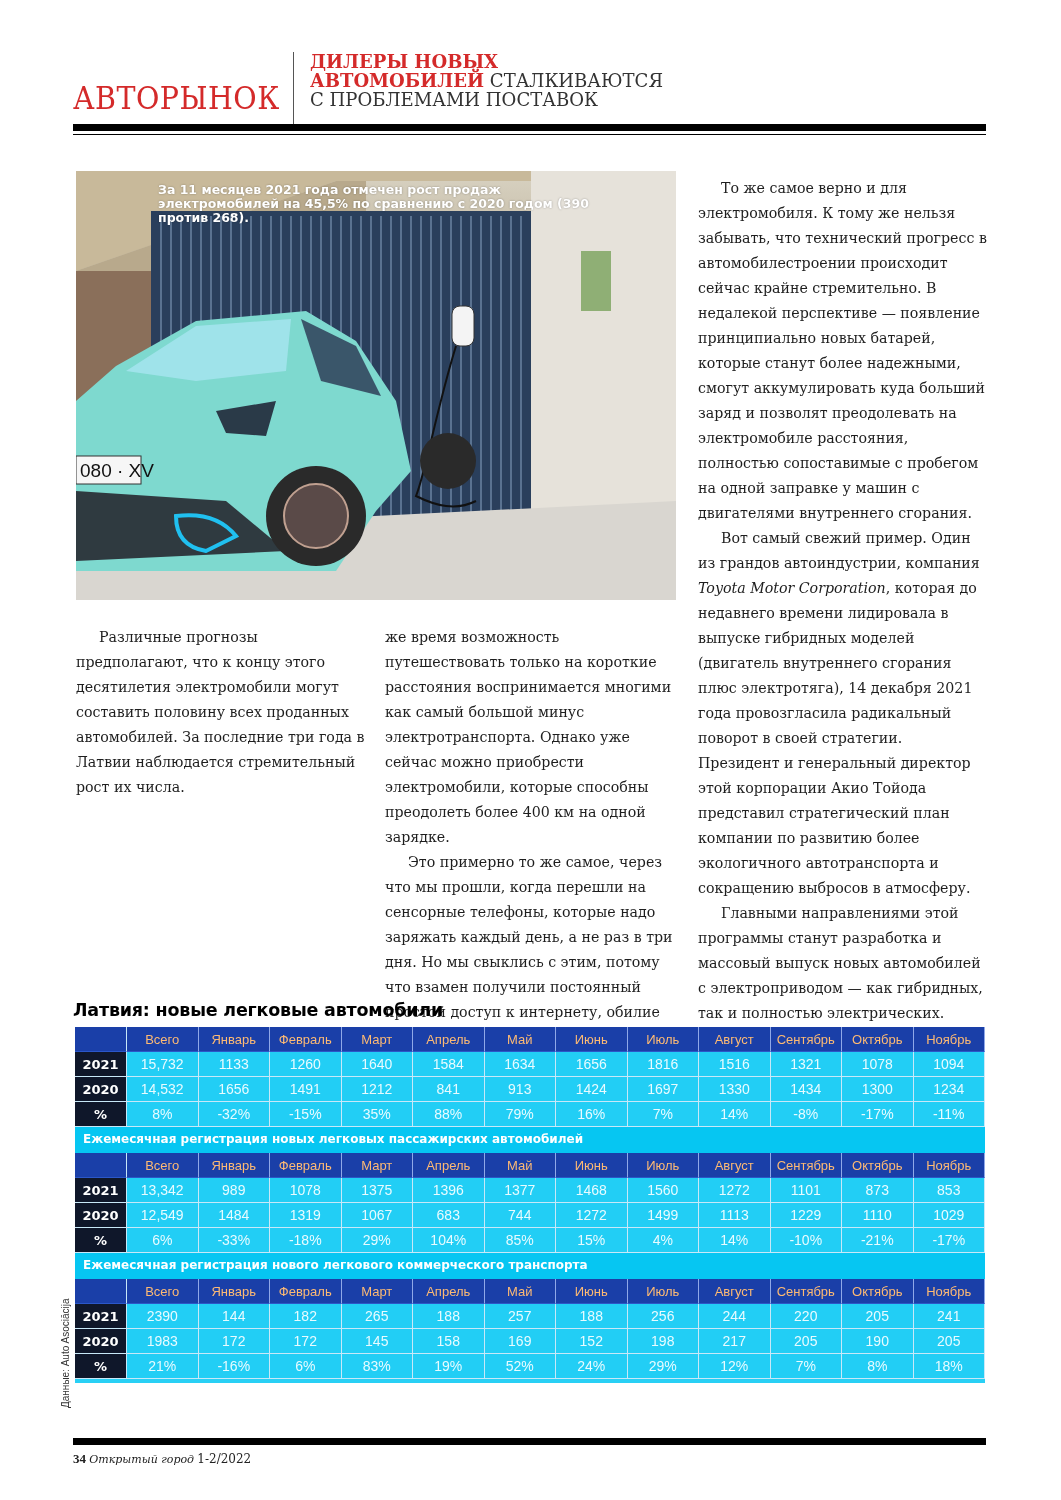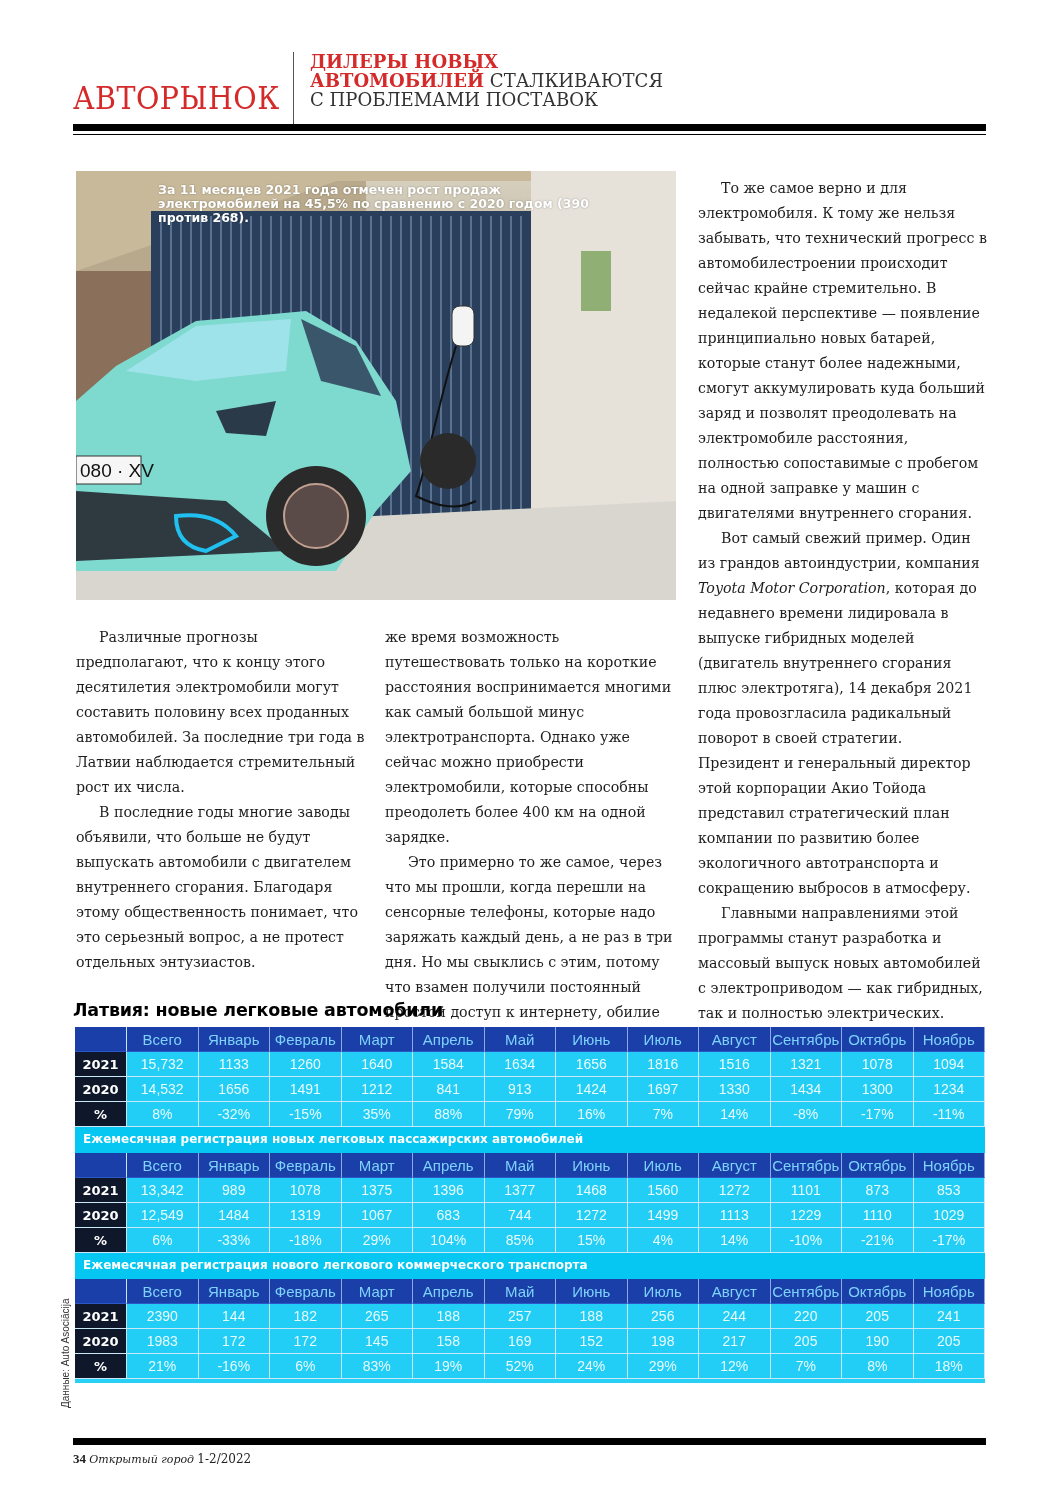--- a/index.html
+++ b/index.html
@@ -29,21 +29,21 @@
   .col-2 { left: 385px; top: 625px; width: 290px; }
   .col-3 { left: 698px; top: 176px; width: 290px; }
   .col em { font-style: italic; }
 
   
   .table-title { position: absolute; left: 73px; top: 1000px; font-family: "DejaVu Sans", sans-serif; font-weight: bold; font-size: 17.5px; color: #000; letter-spacing: -0.2px; }
   .table-wrap { position: absolute; left: 75px; top: 1027px; width: 910px; background: #29d0f5; padding: 0 0 4px 0; }
   .block-title { height: 26px; line-height: 24px; padding-left: 8px; font-family: "DejaVu Sans", sans-serif; font-weight: bold; font-size: 12px; color: #ffffff; background: #06c6f2; }
   table { border-collapse: separate; border-spacing: 0; width: 100%; table-layout: fixed; }
   td, th { height: 25px; text-align: center; font-family: "Liberation Sans", sans-serif; font-size: 14px; font-weight: normal; border-right: 1.5px solid #c8e8f8; border-bottom: 1.5px solid #c8e8f8; }
-  th.mh { background: #1a3fa8; color: #7dd3fc; font-size: 15px; border-right: 1.5px solid #8fa8e8; border-bottom: 1.5px solid #2b57c8; }
+  th.mh { background: #1a3fa8; color: #fdba74; font-size: 13px; border-right: 1.5px solid #8fa8e8; border-bottom: 1.5px solid #2b57c8; }
   th.corner { background: #1a3fa8; border-bottom: 1.5px solid #2b57c8; }
   th.rh { background: #0f172a; color: #ffffff; font-family: "DejaVu Sans", sans-serif; font-weight: bold; font-size: 13px; border-right: 1.5px solid #c8e8f8; }
   td.v { background: #22cef5; color: #e8fbff; }
   col.c0 { width: 52px; }
   .source { position: absolute; left: 60px; top: 1408px; transform: rotate(-90deg); transform-origin: left top; font-family: "Liberation Sans", sans-serif; font-size: 10px; color: #333; white-space: nowrap; }
 
   
   .footer-rule { position: absolute; left: 73px; top: 1438px; width: 913px; height: 7px; background: #000; }
   .footer { position: absolute; left: 73px; top: 1451px; font-size: 13px; color: #222; }
   .footer .pg { font-family: Liberation Serif, serif; font-weight: bold; font-size: 13px; text-align: center; }
@@ -130,21 +130,20 @@
     <circle cx="372" cy="290" r="28" fill="#2a2a2a"></circle>
     <path d="M140 240 L200 230 L190 265 L150 262 Z" fill="#2a3a48"></path>
     <rect x="0" y="285" width="65" height="28" fill="#f6f6f6" stroke="#333"></rect>
     <text x="4" y="306" font-family="Liberation Sans, sans-serif" font-size="19" fill="#111">080 · XV</text>
   </svg>
   <div class="photo-caption">За 11 месяцев 2021 года отмечен рост продаж электромобилей на 45,5% по сравнению с 2020 годом (390 против 268).</div>
 </div>
 
 <div class="col col-1">
   <p>Различные прогнозы предполагают, что к концу этого десятилетия электромобили могут составить половину всех проданных автомобилей. За последние три года в Латвии наблюдается стремительный рост их числа.</p>
-  <p>В последние годы многие заводы объявили, что больше не будут выпускать автомобили с двигателем внутреннего сгорания. Благодаря этому общественность понимает, что это серьезный вопрос, а не протест отдельных энтузиастов.</p>
 </div>
 <div class="col col-2">
   <p class="cont">же время возможность путешествовать только на короткие расстояния воспринимается многими как самый большой минус электротранспорта. Однако уже сейчас можно приобрести электромобили, которые способны преодолеть более 400 км на одной зарядке.</p>
   <p>Это примерно то же самое, через что мы прошли, когда перешли на сенсорные телефоны, которые надо заряжать каждый день, а не раз в три дня. Но мы свыклись с этим, потому что взамен получили постоянный простой доступ к интернету, обилие различных полезных приложений в маленьком смартфоне.</p>
 </div>
 <div class="col col-3">
   <p>То же самое верно и для электромобиля. К тому же нельзя забывать, что технический прогресс в автомобилестроении происходит сейчас крайне стремительно. В недалекой перспективе — появление принципиально новых батарей, которые станут более надежными, смогут аккумулировать куда больший заряд и позволят преодолевать на электромобиле расстояния, полностью сопоставимые с пробегом на одной заправке у машин с двигателями внутреннего сгорания.</p>
   <p><span>Вот самый свежий пример. Один из грандов автоиндустрии, компания</span> <em>Toyota Motor Corporation</em><span>, которая до недавнего времени лидировала в выпуске гибридных моделей (двигатель внутреннего сгорания плюс электротяга), 14 декабря 2021 года провозгласила радикальный поворот в своей стратегии. Президент и генеральный директор этой корпорации Акио Тойода представил стратегический план компании по развитию более экологичного автотранспорта и сокращению выбросов в атмосферу.</span></p>
   <p>Главными направлениями этой программы станут разработка и массовый выпуск новых автомобилей с электроприводом — как гибридных, так и полностью электрических. Компания отметила, что для достижения этой цели она инвестирует около 70 млрд долларов в подобные разработки, половина этой суммы будет вложена только в период с 2022 по 2035 год.</p>
 </div>

